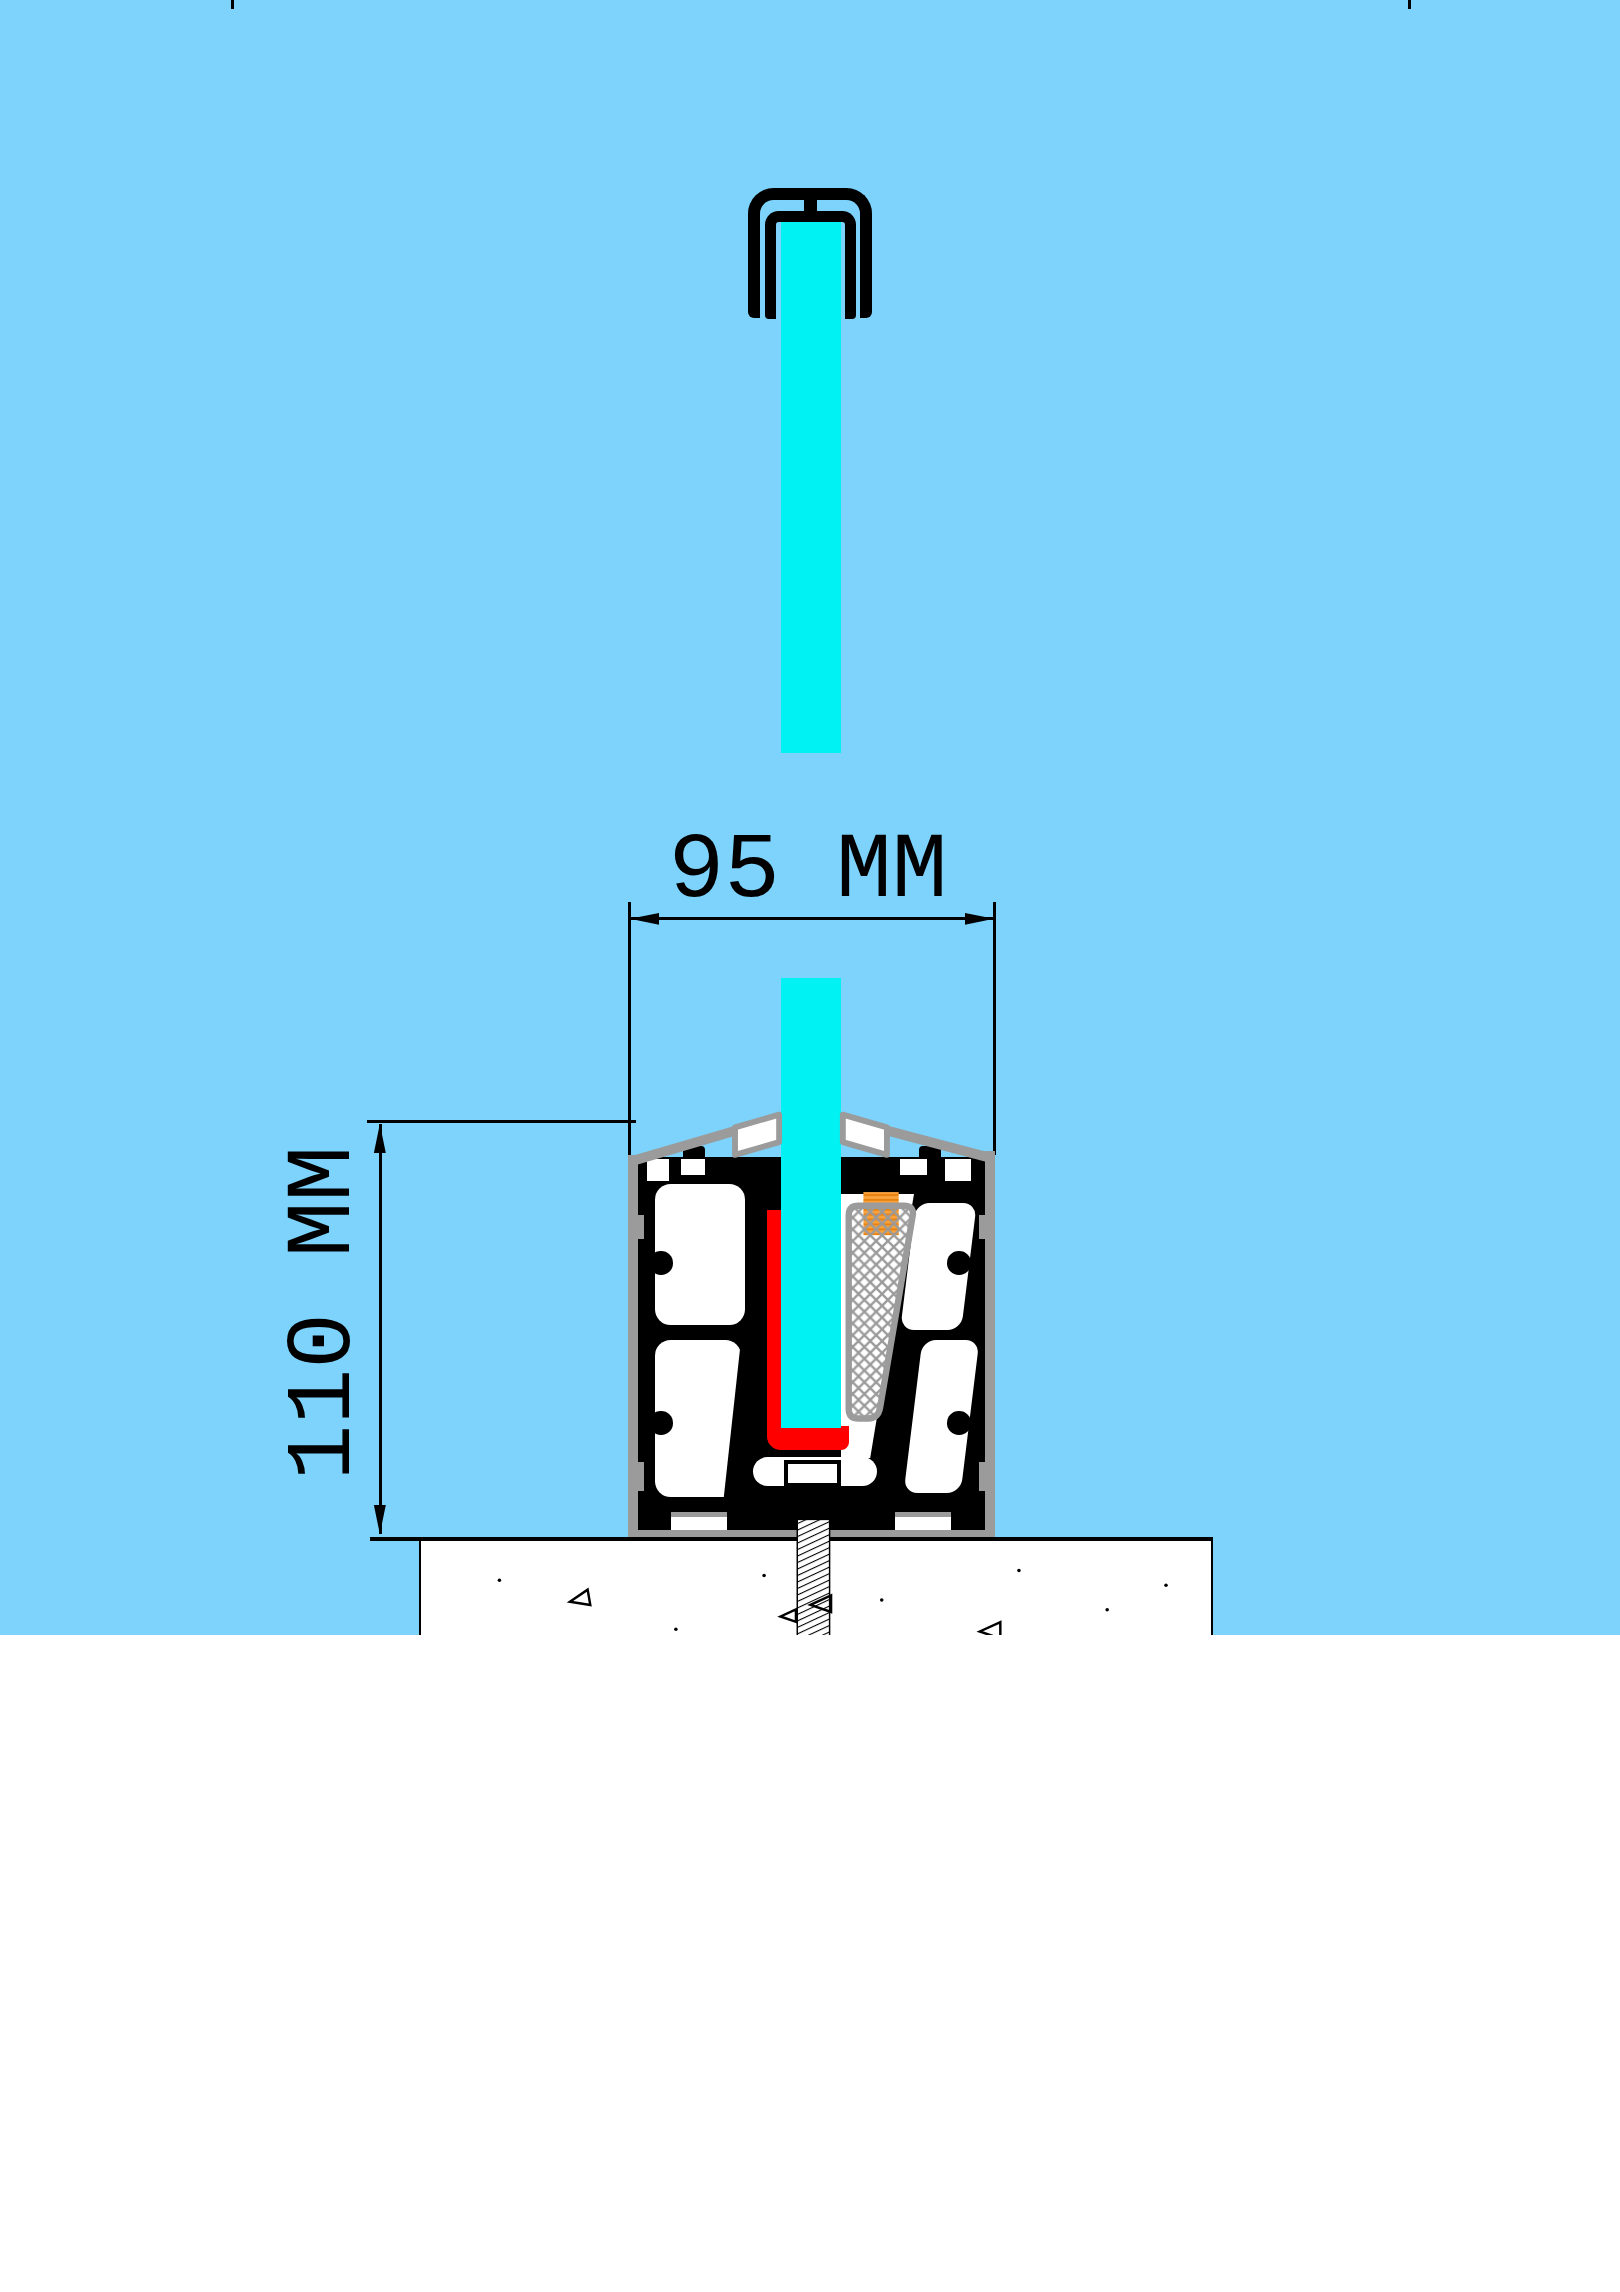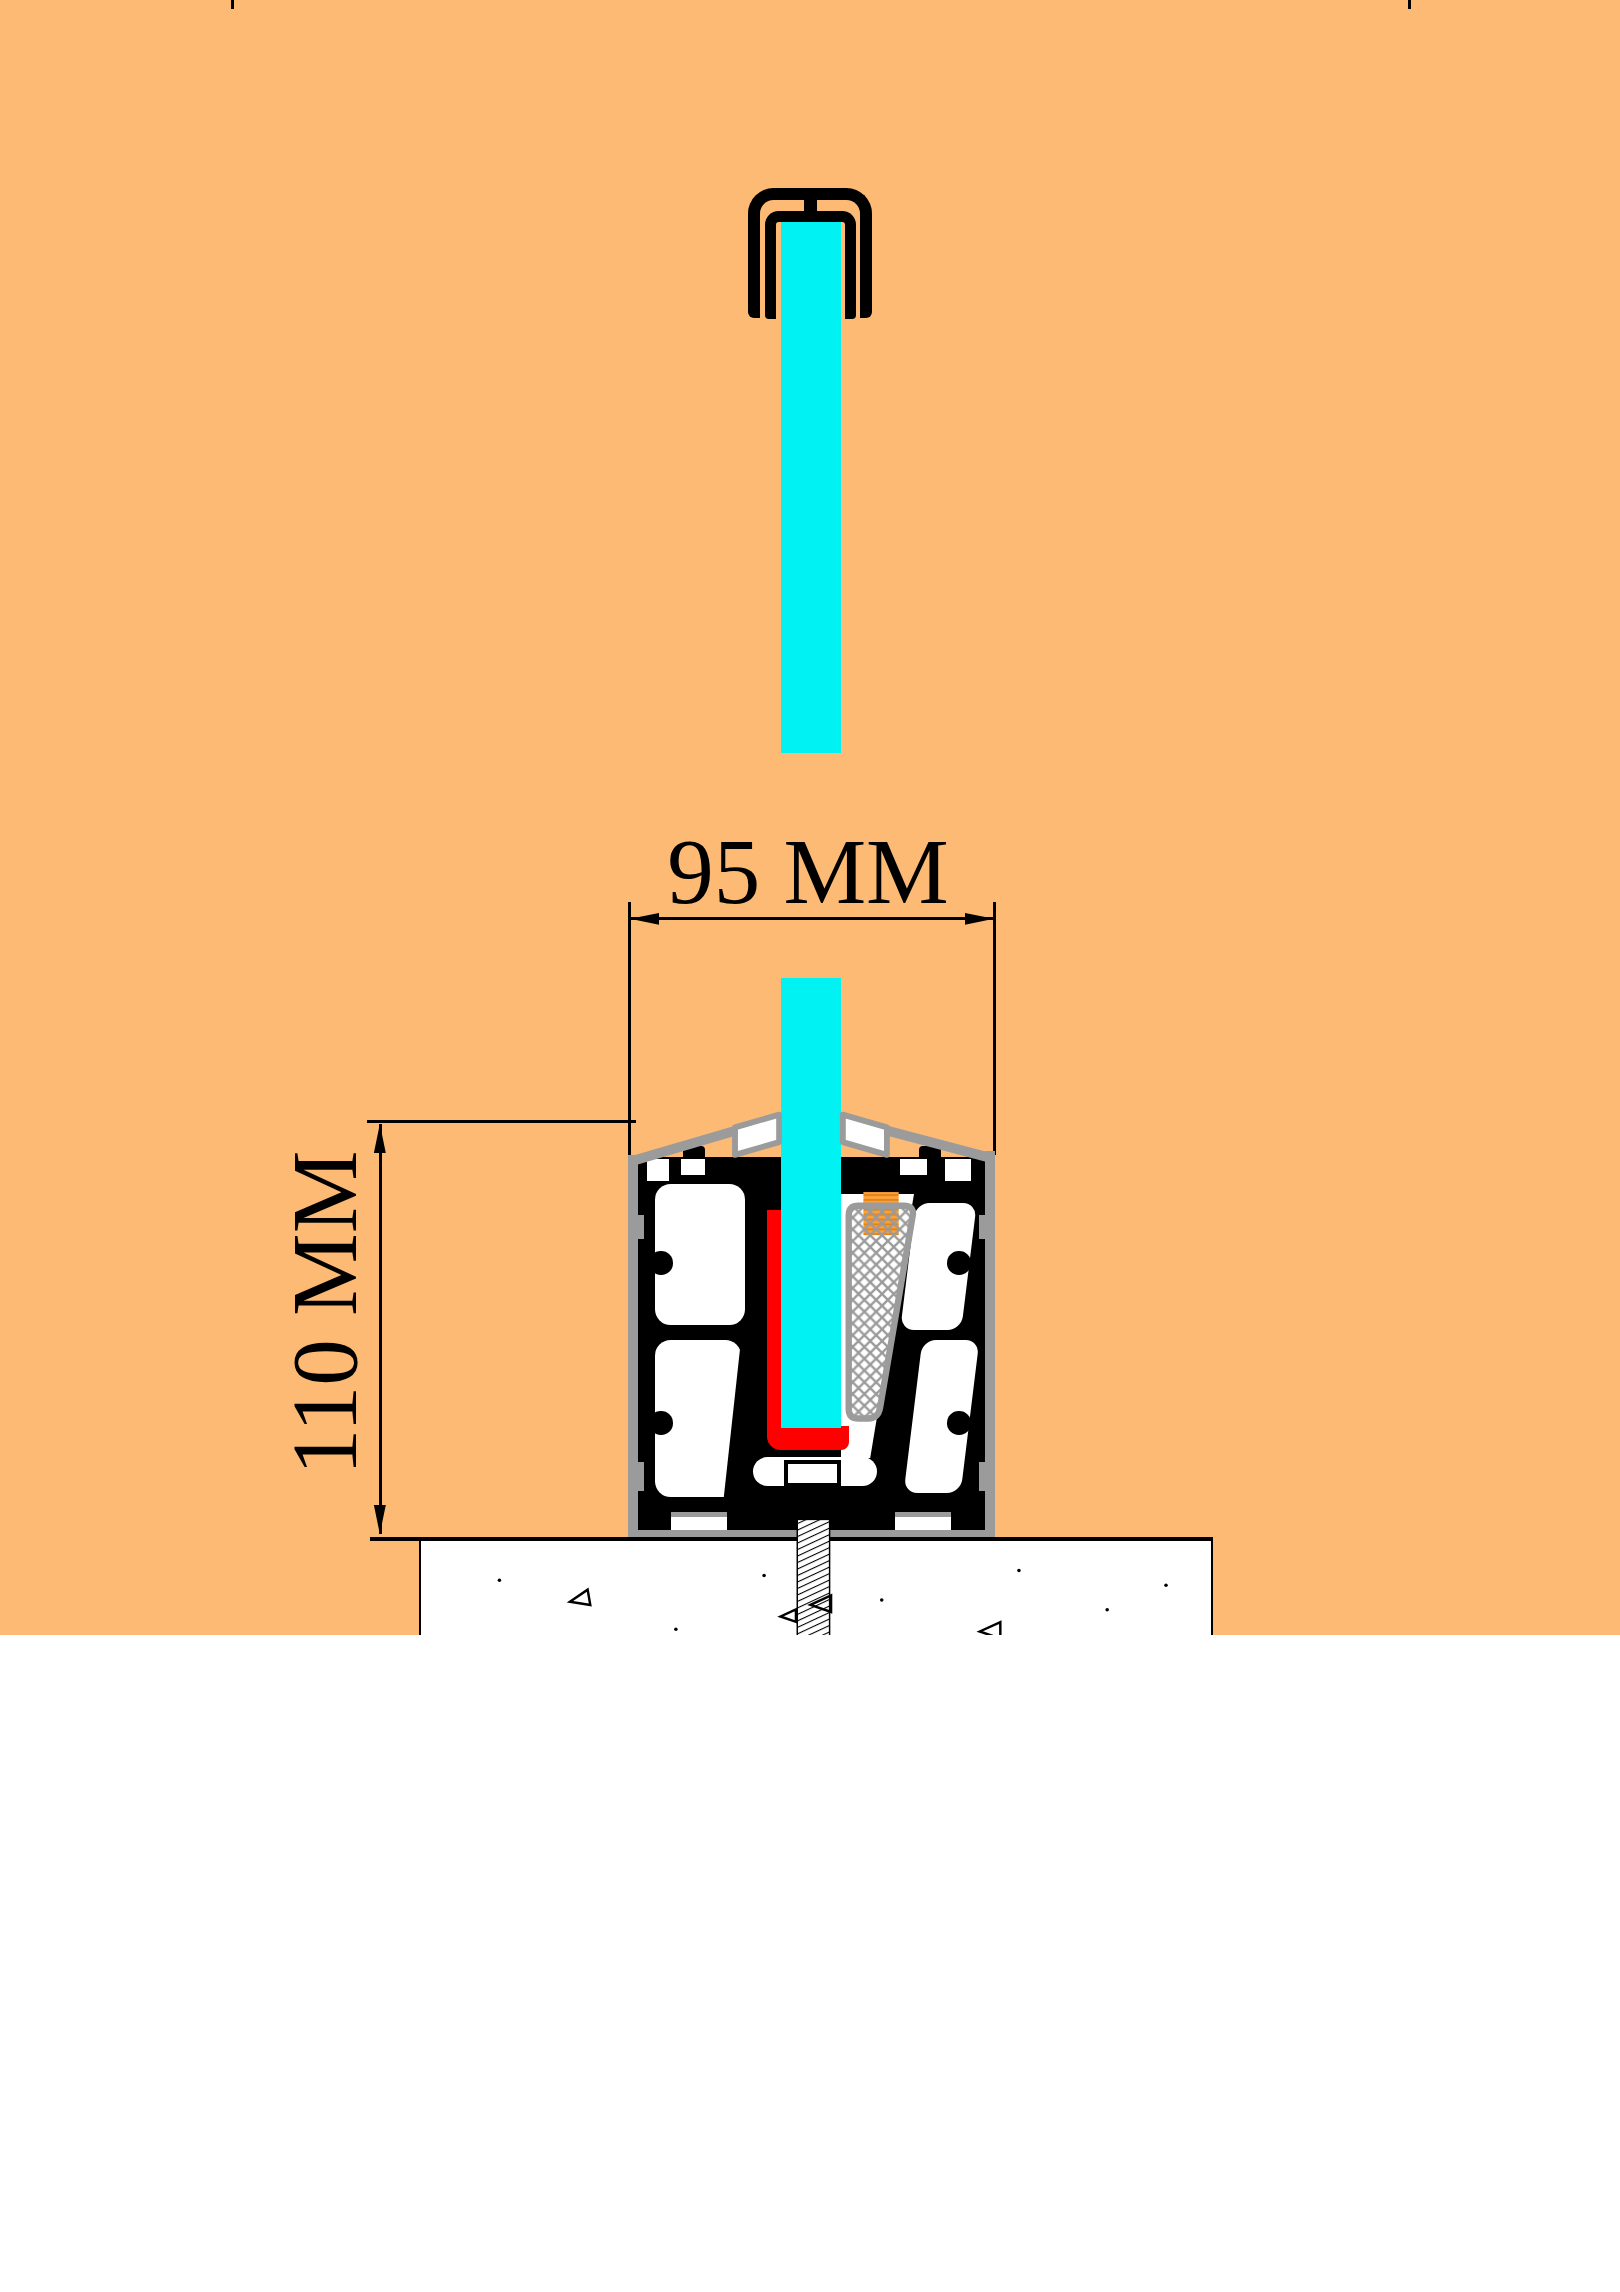--- a/index.html
+++ b/index.html
@@ -1,17 +1,17 @@
 <!DOCTYPE html>
 <html style="--glass: #00F2F2; --gasket: #FF0000; --gray: #9B9B9B;"><head>
 <meta charset="utf-8">
 <style>
   html,body{margin:0;padding:0;background:#fff;}
-  #stage{position:relative;width:1620px;height:1635px;background:#fdba74;overflow:hidden;
-         font-family:Liberation Serif, serif;color:#000;}
+  #stage{position:relative;width:1620px;height:1635px;background:#7dd3fc;overflow:hidden;
+         font-family:Liberation Mono, monospace;color:#000;}
   #stage *{box-sizing:border-box;}
   .abs{position:absolute;}
   .tick{position:absolute;width:2.9px;height:8.8px;background:#000;}
 
   
   #glass-top{left:781px;top:212px;width:60px;height:541px;background:var(--glass);}
   #cap-outer{left:748px;top:188px;width:124px;height:130px;border:12.7px solid #000;
              border-bottom:none;border-radius:25.5px 25.5px 5.9px 5.9px;background:transparent;}
   #cap-inner{left:765px;top:211px;width:91px;height:108px;border:11.8px solid #000;
              border-bottom:none;border-radius:13.7px 13.7px 3.9px 3.9px;}

